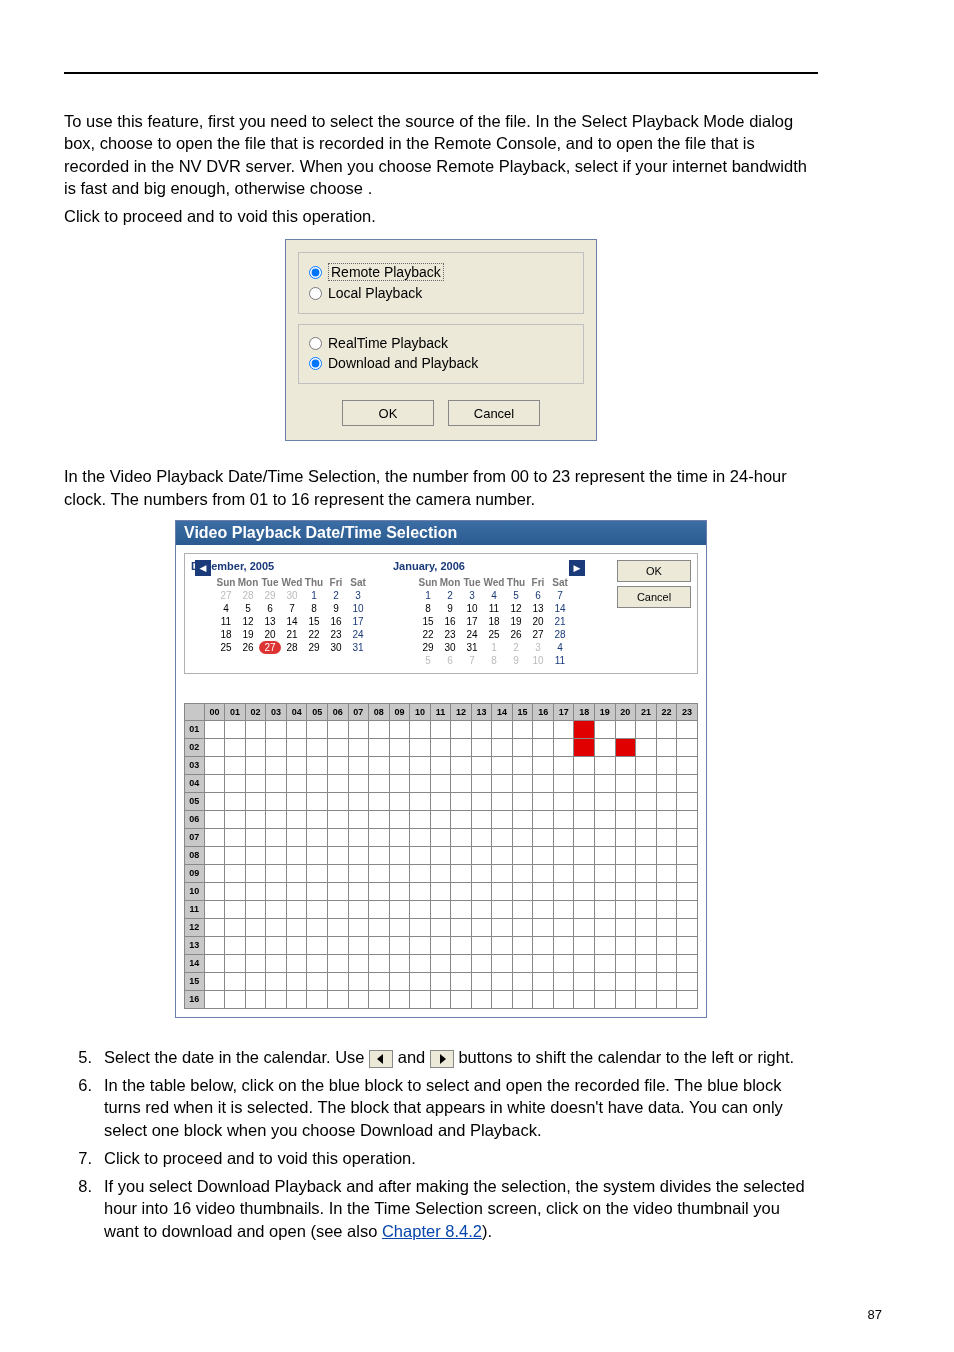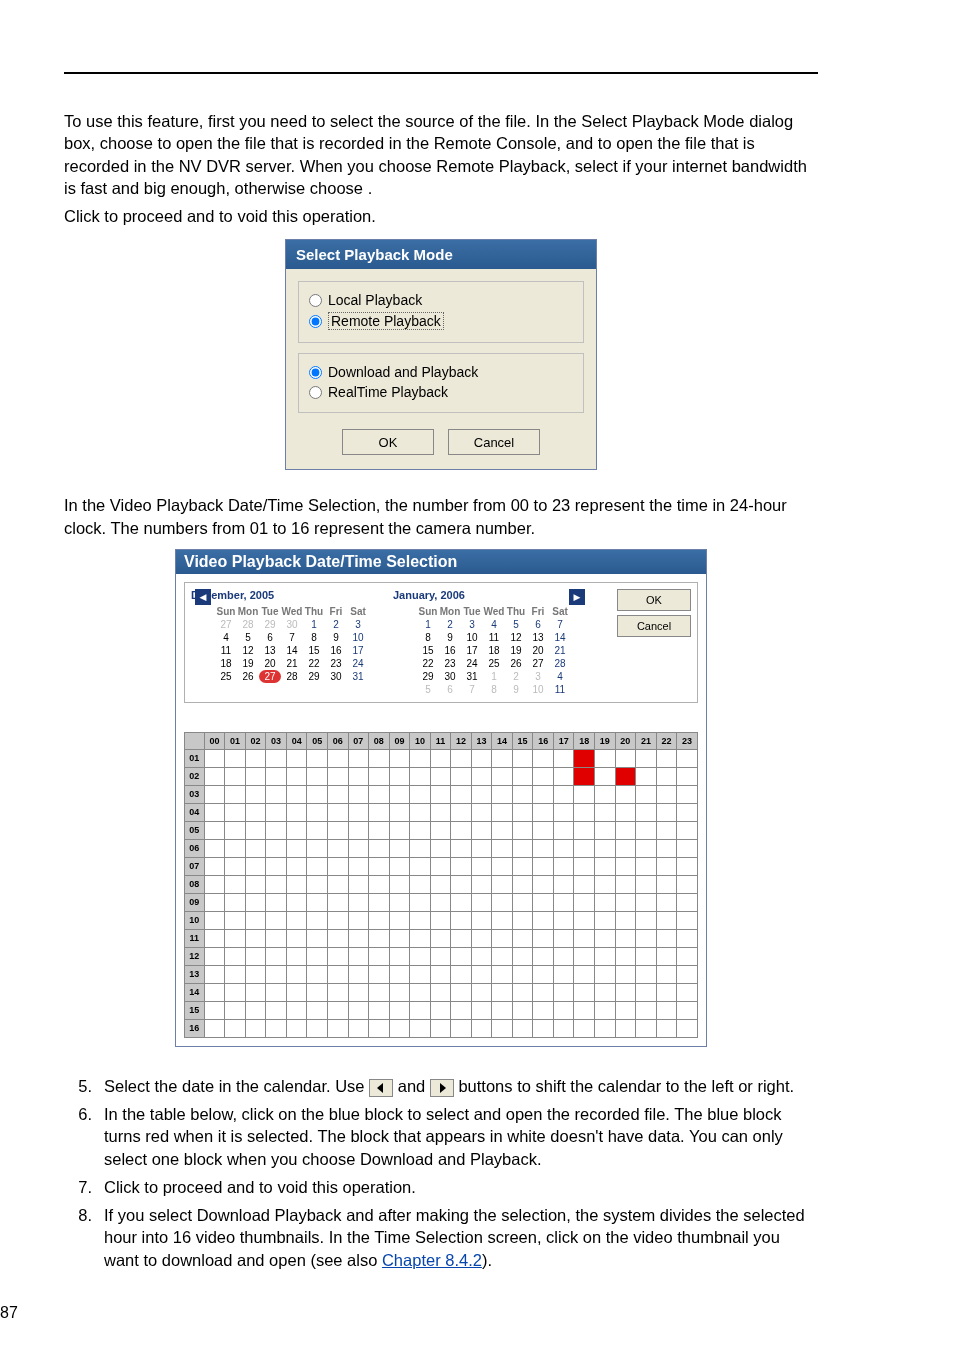--- a/index.html
+++ b/index.html
@@ -40,56 +40,55 @@
 .grid .rowh{background:#c8c8c8;font-weight:bold;text-align:center}
 .red{background:#e00000!important}
 .list{list-style:none;padding:0;margin:0;font-size:16.5px;line-height:1.35}
 .list li{display:flex;margin-bottom:6px}
 .list .num{width:28px;text-align:right;padding-right:12px;flex:none}
 .arrow-ico{display:inline-block;width:22px;height:16px;border:1px solid #888;background:#ece9d8;position:relative;vertical-align:middle}
 .arrow-ico::after{content:'';position:absolute;left:7px;top:3px;border-top:5px solid transparent;border-bottom:5px solid transparent}
 .ai-l::after{border-right:6px solid #000}
 .ai-r::after{border-left:6px solid #000;left:9px}
 .link{color:#0645ad;text-decoration:underline}
-.pnum{position:absolute;bottom:30px;left:0;right:0;text-align:left;font-size:16px}
+.pnum{position:absolute;bottom:30px;left:0;right:0;text-align:right;font-size:13px}
 </style>
 </head>
 <body>
 
 <div class="page">
   <div class="hr"></div>
 
   <p>
     <span>To use this feature, first you need to select the source of the file. In the Select Playback Mode dialog box, choose</span> <span> </span><span>to open the file that is recorded in the Remote Console, and</span> <span> </span><span>to open the file that is recorded in the NV DVR server. When you choose Remote Playback, select</span> <span> </span><span>if your internet bandwidth is fast and big enough, otherwise choose</span> <span> </span><span>.</span>
   </p>
   <p>
     <span>Click</span> <span> </span><span>to proceed and</span> <span> </span><span>to void this operation.</span>
   </p>
 
   <div class="dialog">
-    <div class="dlg-title">Select Playback Mode</div>
     <div class="dlg-body">
       <div class="grp">
+        <label class="radio-row">
+            <input type="radio" name="g1" checked="" style="">
+            <span class="dotted">Remote Playback</span>
+          </label>
         <label class="radio-row">
             <input type="radio" name="g1" style="">
             <span>Local Playback</span>
           </label>
-        <label class="radio-row">
-            <input type="radio" name="g1" checked="" style="">
-            <span class="dotted">Remote Playback</span>
-          </label>
       </div>
       <div class="grp">
         <label class="radio-row">
+            <input type="radio" name="g2" style="">
+            <span>RealTime Playback</span>
+          </label>
+        <label class="radio-row">
             <input type="radio" name="g2" checked="" style="">
             <span>Download and Playback</span>
-          </label>
-        <label class="radio-row">
-            <input type="radio" name="g2" style="">
-            <span>RealTime Playback</span>
           </label>
       </div>
       <div class="dlg-btns">
         <button class="btn">OK</button>
         <button class="btn">Cancel</button>
       </div>
     </div>
   </div>
 
   <p>In the Video Playback Date/Time Selection, the number from 00 to 23 represent the time in 24-hour clock. The numbers from 01 to 16 represent the camera number.</p>

